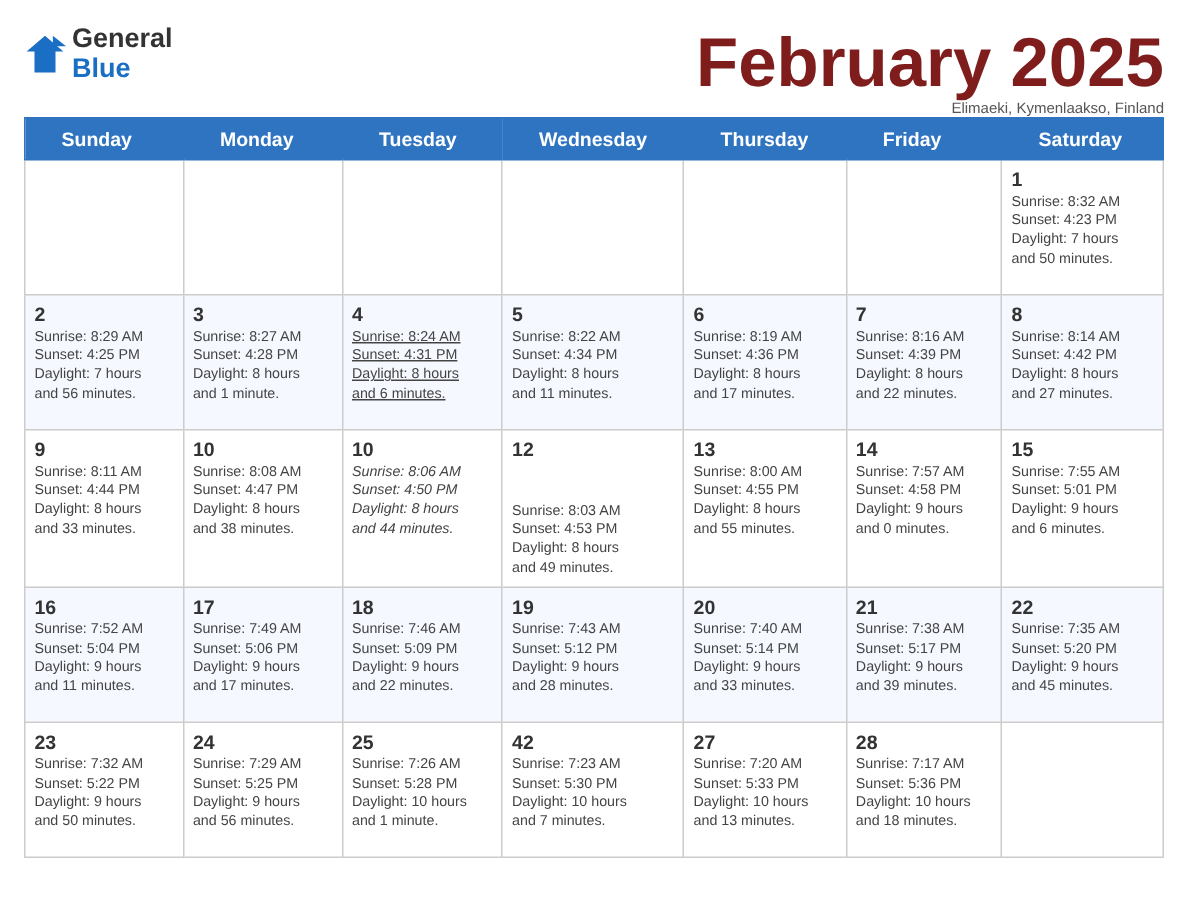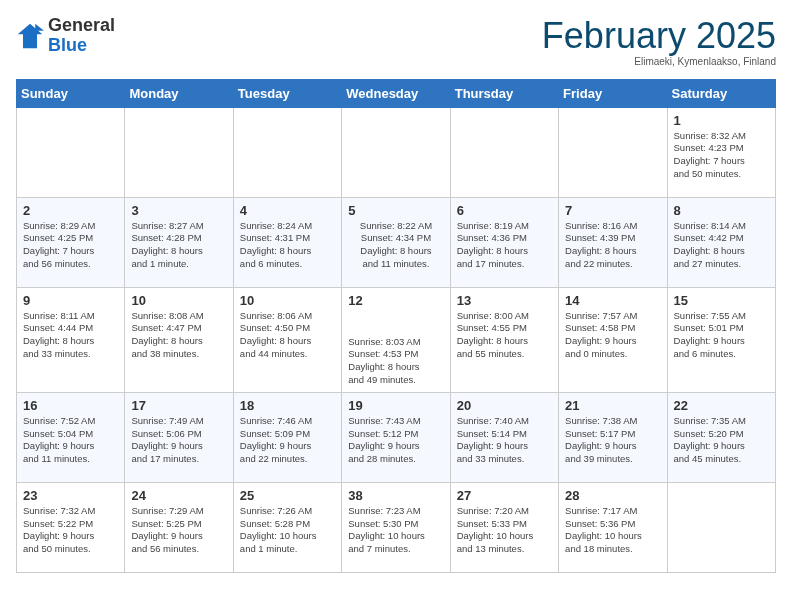--- a/index.html
+++ b/index.html
@@ -7,21 +7,21 @@
       font-family: Arial, sans-serif;
       background: #fff;
       width: 792px;
       min-height: 612px;
       padding: 16px;
     }
     .header-area {
       display: flex;
       justify-content: space-between;
       align-items: flex-start;
-      margin-bottom: 12px;
+      margin-bottom: 0;
     }
     .logo {
       display: flex;
       align-items: center;
       gap: 4px;
     }
     .logo-text {
       font-size: 18px;
       font-weight: bold;
       line-height: 1.1;
@@ -29,40 +29,40 @@
     .logo-general { color: #333; }
     .logo-blue { color: #1a6fc4; }
     .logo-icon {
       width: 28px;
       height: 28px;
     }
     .title-area {
       text-align: right;
     }
     .calendar-title {
-      font-size: 36px;
-      font-weight: normal;
-      color: #0c4a6e;
+      font-size: 46px;
+      font-weight: bold;
+      color: #7f1d1d;
       line-height: 1.1;
     }
     .calendar-subtitle {
       font-size: 10px;
       color: #555;
     }
     .calendar-table {
       width: 100%;
       border-collapse: collapse;
       border: 1px solid #ccc;
     }
     .calendar-table th {
       background-color: #2e74c0;
       color: #fff;
       font-size: 13px;
       font-weight: bold;
-      padding: 6px 4px;
+      padding: 6px 24px;
       text-align: left;
       border: 1px solid #2e74c0;
     }
     .calendar-table td {
       border: 1px solid #ccc;
       vertical-align: top;
       padding: 5px 6px;
       width: calc(100% / 7);
       min-height: 80px;
       height: 90px;
@@ -149,28 +149,28 @@
         </td>
         <td>
           <div class="day-number">3</div>
           <div class="day-info" style="white-space: pre-line;">Sunrise: 8:27 AM
 Sunset: 4:28 PM
 Daylight: 8 hours
 and 1 minute.</div>
         </td>
         <td>
           <div class="day-number">4</div>
-          <div class="day-info" style="white-space: pre-line;">Sunrise: 8:24 AM
+          <div class="day-info" style="white-space: pre-line; text-decoration: underline;">Sunrise: 8:24 AM
 Sunset: 4:31 PM
 Daylight: 8 hours
 and 6 minutes.</div>
         </td>
         <td>
           <div class="day-number">5</div>
-          <div class="day-info" style="white-space: pre-line; text-align: center;">Sunrise: 8:22 AM
+          <div class="day-info" style="white-space: pre-line;">Sunrise: 8:22 AM
 Sunset: 4:34 PM
 Daylight: 8 hours
 and 11 minutes.</div>
         </td>
         <td>
           <div class="day-number">6</div>
           <div class="day-info" style="white-space: pre-line;">Sunrise: 8:19 AM
 Sunset: 4:36 PM
 Daylight: 8 hours
 and 17 minutes.</div>
@@ -200,21 +200,21 @@
         </td>
         <td>
           <div class="day-number">10</div>
           <div class="day-info" style="white-space: pre-line;">Sunrise: 8:08 AM
 Sunset: 4:47 PM
 Daylight: 8 hours
 and 38 minutes.</div>
         </td>
         <td>
           <div class="day-number">10</div>
-          <div class="day-info" style="white-space: pre-line;">Sunrise: 8:06 AM
+          <div class="day-info" style="white-space: pre-line; font-style: italic;">Sunrise: 8:06 AM
 Sunset: 4:50 PM
 Daylight: 8 hours
 and 44 minutes.</div>
         </td>
         <td>
           <div class="day-number">12</div>
           <div class="day-info" style="white-space: pre-line; margin-top: 28px;">Sunrise: 8:03 AM
 Sunset: 4:53 PM
 Daylight: 8 hours
 and 49 minutes.</div>
@@ -308,21 +308,21 @@
 and 56 minutes.</div>
         </td>
         <td>
           <div class="day-number">25</div>
           <div class="day-info" style="white-space: pre-line;">Sunrise: 7:26 AM
 Sunset: 5:28 PM
 Daylight: 10 hours
 and 1 minute.</div>
         </td>
         <td>
-          <div class="day-number">38</div>
+          <div class="day-number">42</div>
           <div class="day-info" style="white-space: pre-line;">Sunrise: 7:23 AM
 Sunset: 5:30 PM
 Daylight: 10 hours
 and 7 minutes.</div>
         </td>
         <td>
           <div class="day-number">27</div>
           <div class="day-info" style="white-space: pre-line;">Sunrise: 7:20 AM
 Sunset: 5:33 PM
 Daylight: 10 hours

